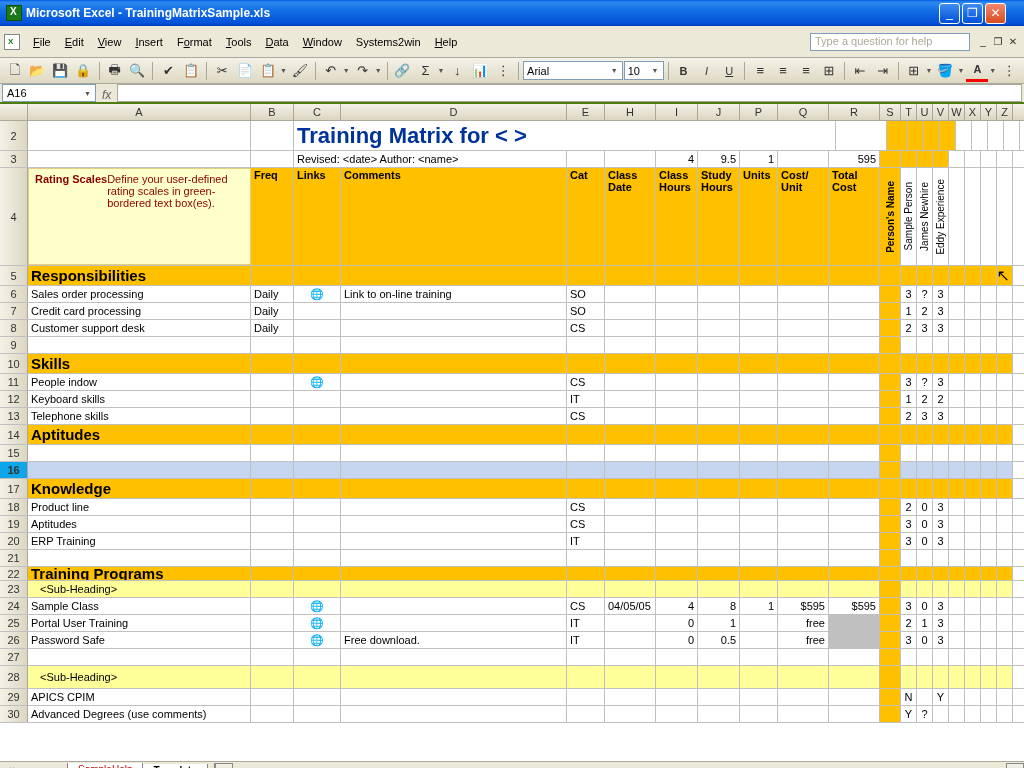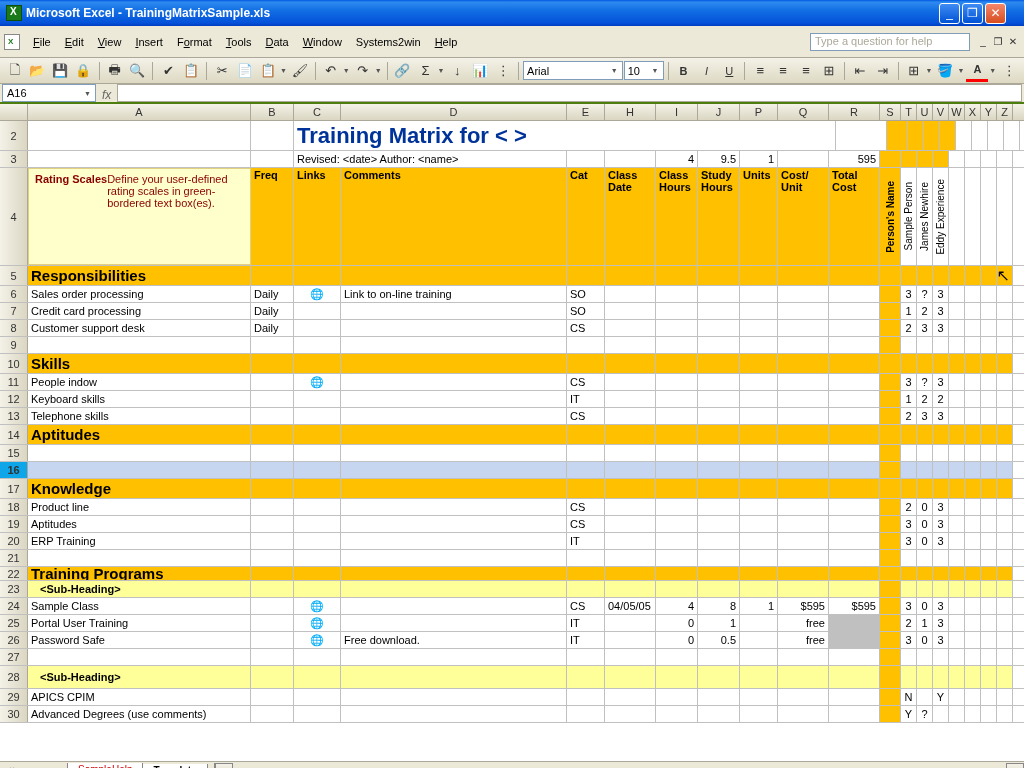--- a/index.html
+++ b/index.html
@@ -45,21 +45,21 @@
 .row { display: flex; border-bottom: 1px solid #c0c0c0; }
 .row-hdr { width: 28px; background: linear-gradient(to right, #f4f2e8, #dad6c2); border-right: 1px solid #aca899; text-align: center; font-size: 11px; color: #333; display: flex; align-items: center; justify-content: center; }
 .row-hdr.sel { background: #0ea5e9; font-weight: bold; }
 .cell { border-right: 1px solid #c0c0c0; padding: 1px 3px; overflow: hidden; white-space: nowrap; display: flex; align-items: center; }
 .cell.ralign { justify-content: flex-end; }
 .cell.calign { justify-content: center; }
 
 .title-cell { color: #003399; font-size: 22px; font-weight: bold; font-family: Arial; }
 .hdr-yellow { background: #ffc000; font-weight: bold; }
 .section-hdr { background: #ffc000; font-weight: bold; font-size: 15px; }
-.sub-hdr { background: #ffff99; font-weight: bold; padding-left: 12px; }
+.sub-hdr { background: #ffff99; font-weight: normal; padding-left: 12px; }
 .rating-box { background: #ffffcc; border: 1px solid #e0d080; }
 .sel-row { background: #c6d6f0; }
 .person-col { background: #ffc000; }
 .gray-cell { background: #c0c0c0; }
 
 .vtext { writing-mode: vertical-rl; transform: rotate(180deg); font-size: 10px; white-space: nowrap; padding: 3px 0; }
 .link-ico { color: #003399; font-size: 11px; }
 
 .tab-bar { height: 18px; background: #ece9d8; display: flex; align-items: center; border-top: 1px solid #aca899; }
 .tab-nav { display: flex; padding: 0 2px; }

